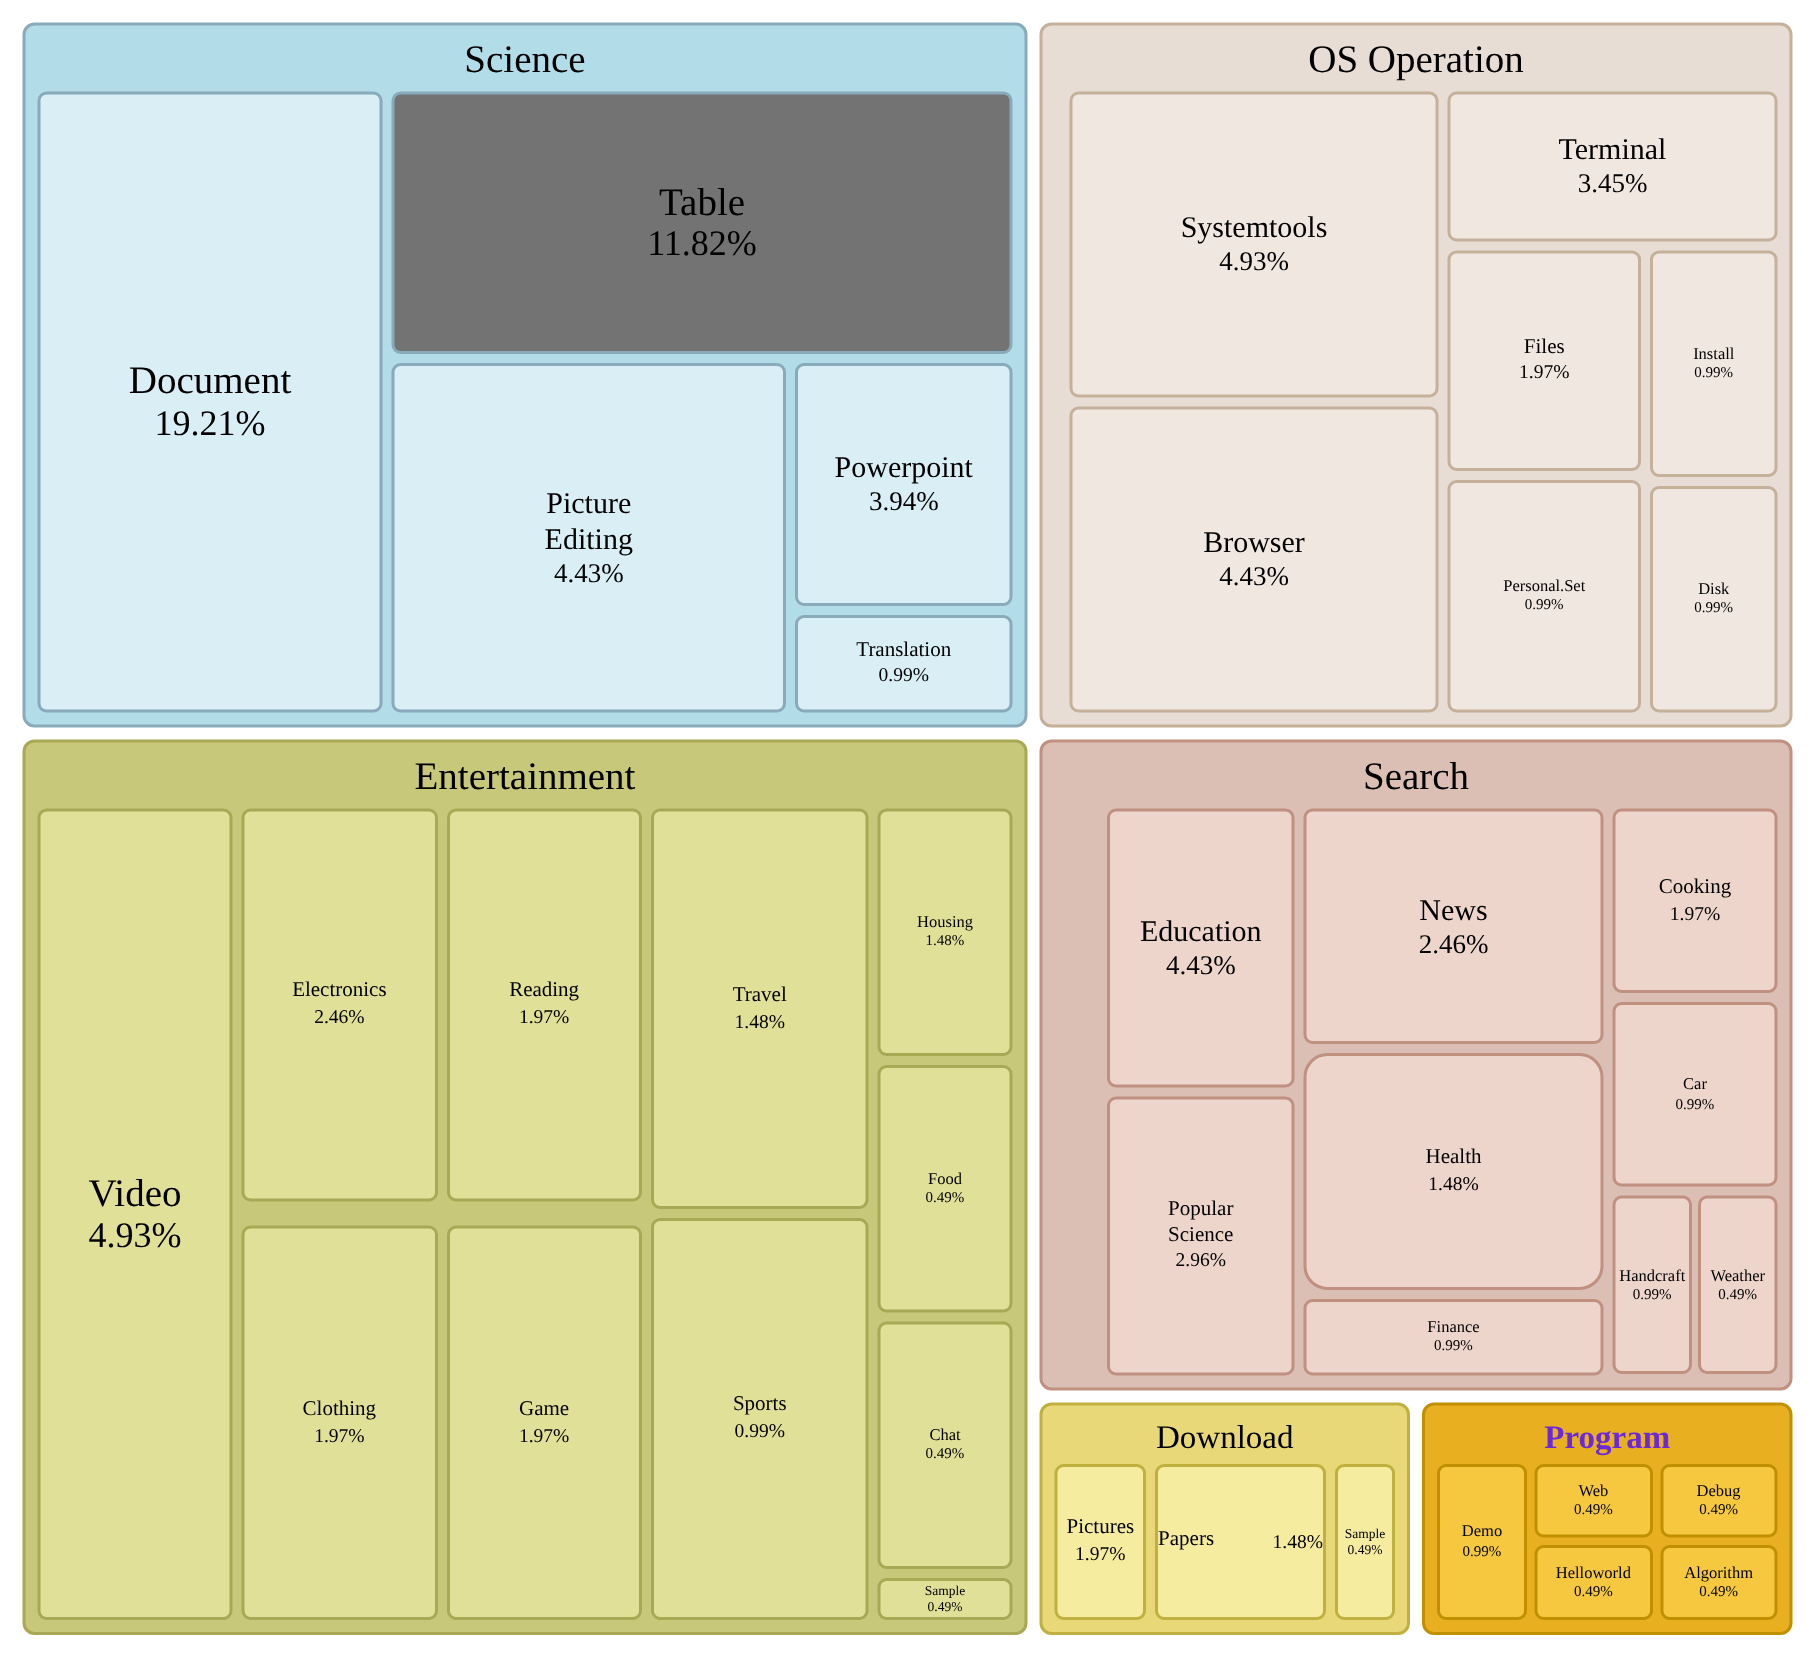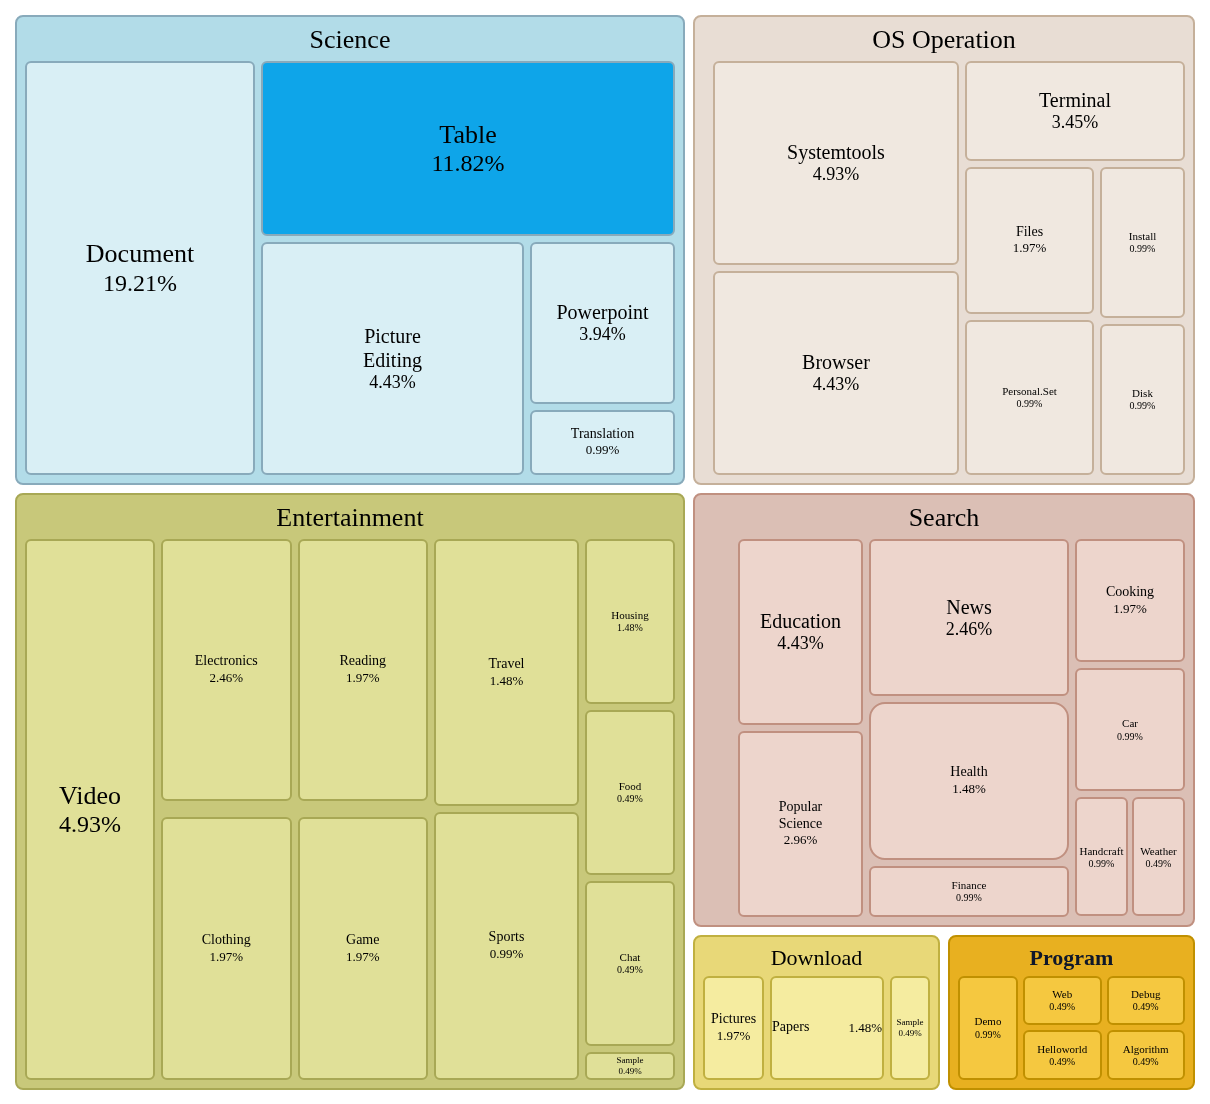--- a/index.html
+++ b/index.html
@@ -53,21 +53,21 @@
       justify-content: center;
       flex-direction: column;
     }
     .office-right {
       flex: 1;
       display: flex;
       flex-direction: column;
       gap: 6px;
     }
     .office-table {
-      background: #0ea5e9;
+      background: #737373;
       border: 2px solid #8ab;
       border-radius: 6px;
       flex: 0 0 175px;
       display: flex;
       align-items: center;
       justify-content: center;
       flex-direction: column;
     }
     .office-bottom-row {
       flex: 1;
@@ -584,21 +584,21 @@
       border-radius: 8px;
       padding: 8px;
       display: flex;
       flex-direction: column;
     }
     .program-title {
       text-align: center;
       font-size: 22px;
       font-weight: bold;
       margin-bottom: 5px;
-      color: #0f172a;
+      color: #6d28d9;
     }
     .program-inner {
       flex: 1;
       display: flex;
       gap: 5px;
     }
     .program-demo {
       background: #f5c840;
       border: 2px solid #c09000;
       border-radius: 6px;

